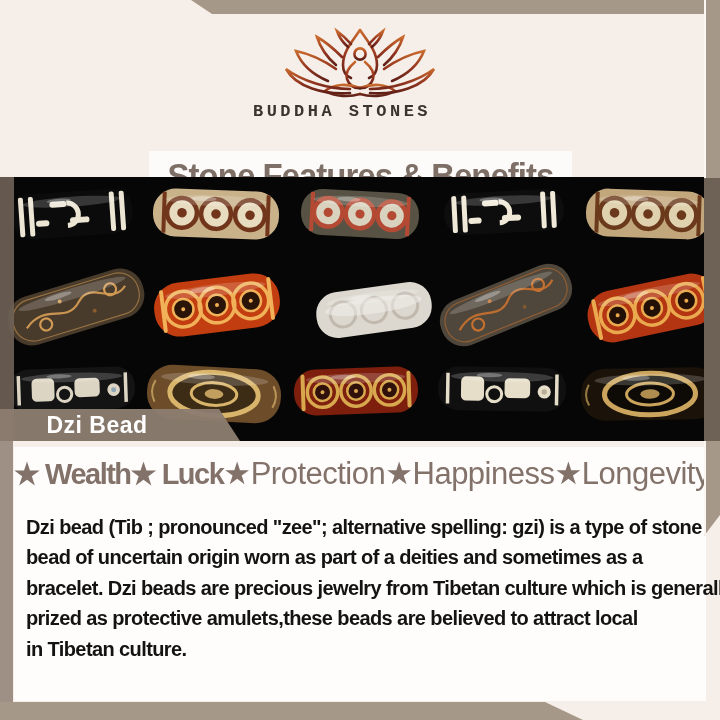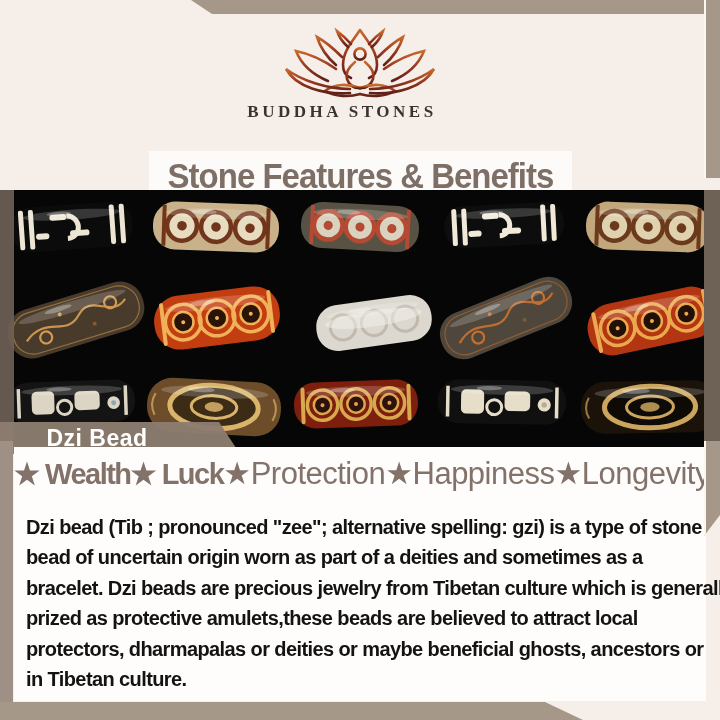--- a/index.html
+++ b/index.html
@@ -15,29 +15,29 @@
   .ribbon-right-lower{left:704px;top:441px;width:16px;height:96px;border-left:2px solid #fbf6f1;
       clip-path:polygon(0 0,16px 0,16px 74px,0 95px);}
   .ribbon-left-lower{left:0;top:441px;width:13px;height:279px;background:#9e9084;}
   .ribbon-bottom{left:0;top:702px;width:600px;height:18px;
       clip-path:polygon(0 0,545px 0,583px 18px,0 18px);}
 
   
   .header{left:0;top:0;width:720px;height:178px;background:#f6efe9;}
   .logo{left:262px;top:24px;width:196px;height:78px;}
   .brand-name{left:0;top:102px;width:684px;text-align:center;
-      font-family:Liberation Serif, serif;font-size:17px;font-weight:700;
+      font-family:Liberation Mono, monospace;font-size:17px;font-weight:700;
       letter-spacing:3.5px;color:#3a332e;}
   .banner{left:149px;top:127px;width:423px;height:49px;background:#fdfbf9;
       display:flex;align-items:center;justify-content:center;margin-top:24px;}
   .banner-title{font-size:33px;font-weight:700;color:#7d6f66;letter-spacing:-1px;
       transform:scaleY(1.06);white-space:nowrap;}
 
   
-  .photo{left:0;top:190px;width:720px;height:264px;background:#060606;}
+  .photo{left:0;top:177px;width:720px;height:264px;background:#060606;}
   .photo-edge-left{left:0;top:0;width:14px;height:264px;background:#6e6156;opacity:.92;}
   .photo-edge-right{left:704px;top:0;width:16px;height:264px;background:#6e6156;}
   .photo svg{display:block;}
   .label-band{left:0;top:232px;width:240px;height:32px;background:rgba(141,125,112,.96);
       clip-path:polygon(0 0,219px 0,240px 32px,0 32px);
       display:flex;align-items:center;justify-content:center;}
   .label-text{color:#ffffff;font-size:23px;font-weight:600;letter-spacing:.5px;
       padding-right:46px;white-space:nowrap;}
 
   
@@ -294,21 +294,20 @@
 
 <div class="abs content">
   <div class="benefits">
     <span class="seg-bold">★ Wealth★ Luck</span><span class="seg-light">★Protection★Happiness★Longevity</span>
   </div>
   <div class="desc" id="desc">
       <div class="desc-line">Dzi bead (Tib ; pronounced "zee"; alternative spelling: gzi) is a type of stone</div>
       <div class="desc-line">bead of uncertain origin worn as part of a deities and sometimes as a</div>
       <div class="desc-line">bracelet. Dzi beads are precious jewelry from Tibetan culture which is generally</div>
       <div class="desc-line">prized as protective amulets,these beads are believed to attract local</div>
-      <div class="desc-line">protectors, dharmapalas or deities or maybe beneficial ghosts, ancestors or</div>
       <div class="desc-line">in Tibetan culture.</div>
     </div>
 </div>
 
 <div class="abs ribbon ribbon-top"></div>
 <div class="abs ribbon ribbon-right-upper"></div>
 <div class="abs ribbon ribbon-right-lower"></div>
 <div class="abs ribbon-left-lower"></div>
 <div class="abs ribbon ribbon-bottom"></div>
 

